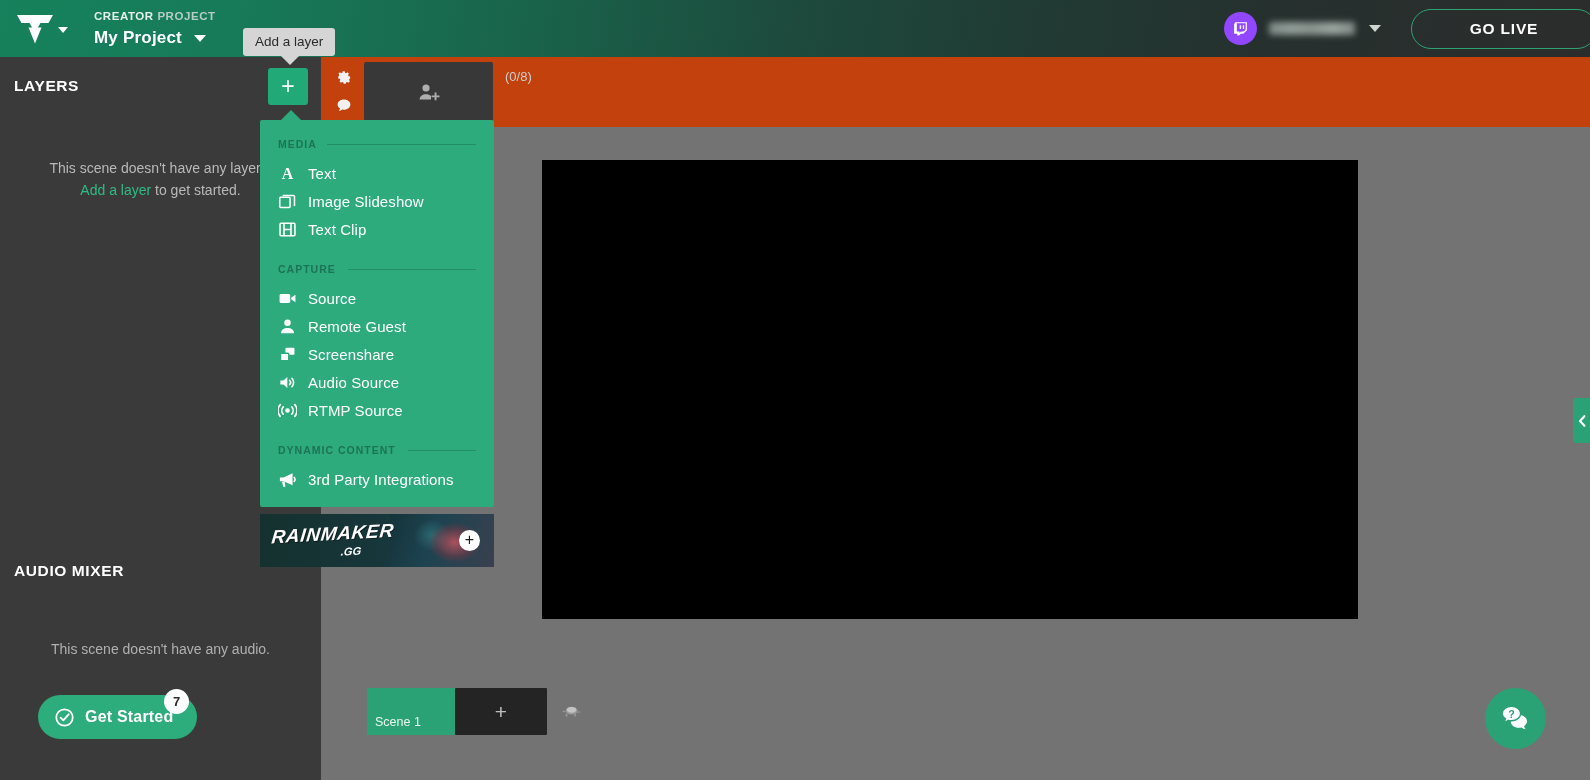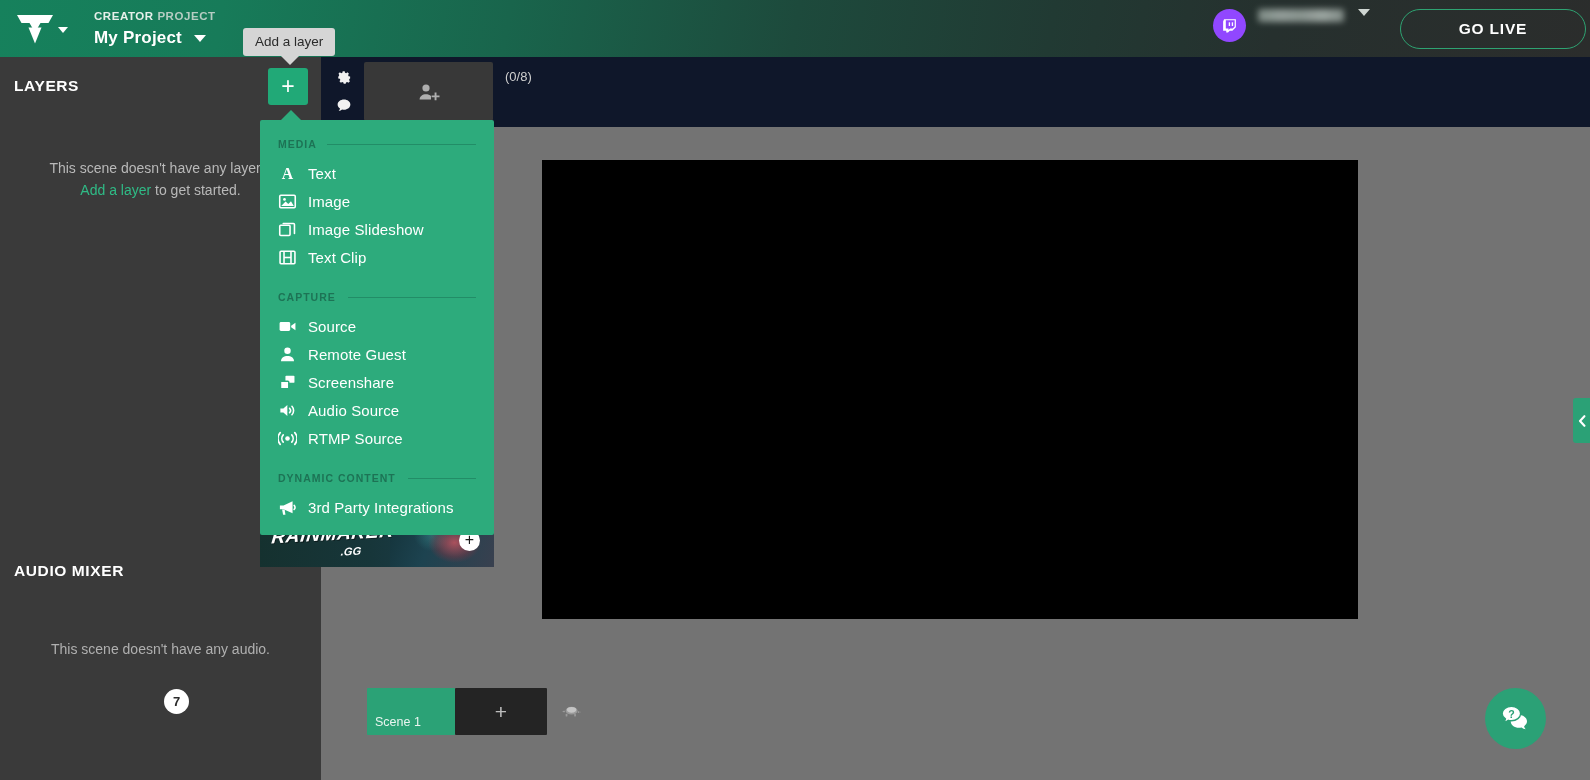--- a/index.html
+++ b/index.html
@@ -38,21 +38,21 @@
   .proj-name-row { display: flex; align-items: center; cursor: pointer; }
   .proj-name {
     font-size: 17px; font-weight: bold; color: #ffffff; letter-spacing: .2px;
   }
   .proj-caret {
     width: 0; height: 0; margin-left: 12px; margin-top: 3px;
     border-left: 6px solid transparent; border-right: 6px solid transparent;
     border-top: 7px solid #ffffff;
   }
   .header-right {
-    margin-left: auto; display: flex; margin-right: 16px;
+    margin-left: auto; display: flex; align-items: center; margin-right: 5px;
   }
   .twitch-avatar {
     width: 33px; height: 33px; border-radius: 50%;
     background: #9147ff; display: flex; align-items: center; justify-content: center;
   }
   .acct-name {
     margin-left: 12px; width: 86px; height: 13px; border-radius: 2px;
     background: linear-gradient(90deg,#8d9a94,#a5b0ab,#9aa5a0,#b0bab5,#8f9a95);
     filter: blur(3px); opacity: .85;
   }
@@ -123,21 +123,21 @@
     position: absolute; left: 268px; top: 68px; z-index: 50;
     width: 40px; height: 37px; border-radius: 3px;
     background: #21a977; border: none; cursor: pointer;
     display: flex; align-items: center; justify-content: center;
   }
   #add-layer-btn .plus { color: #fff; font-size: 23px; line-height: 1; font-weight: 300; }
 
   
   #toolstrip {
     position: absolute; left: 321px; top: 57px; width: 1269px; height: 70px;
-    background: #0f172a;
+    background: #c2410c;
   }
   #tool-icons {
     position: absolute; left: 5px; top: 9px; width: 36px;
     display: flex; flex-direction: column; align-items: center; gap: 6px;
   }
   .tool-ico { width: 22px; height: 22px; display:flex; align-items:center; justify-content:center; cursor: pointer; }
   #invite-box {
     position: absolute; left: 43px; top: 5px; width: 129px; height: 59px;
     background: #383838; border-radius: 2px; cursor: pointer;
     display: flex; align-items: center; justify-content: center;
@@ -302,20 +302,27 @@
     <div class="panel-title" id="layers-title">LAYERS</div>
 
     <div id="layers-empty">
       <div>This scene doesn't have any layers.</div>
       <div><span class="link">Add a layer</span><span> to get started.</span></div>
     </div>
 
     <div class="panel-title" id="mixer-title">AUDIO MIXER</div>
     <div id="mixer-empty">This scene doesn't have any audio.</div>
 
+    <button id="get-started">
+      <svg width="21" height="21" viewBox="0 0 24 24">
+        <circle cx="12" cy="12" r="9.4" fill="none" stroke="#ffffff" stroke-width="2"></circle>
+        <path d="M7.5 12.2 L10.6 15.2 L16.8 8.4" fill="none" stroke="#ffffff" stroke-width="2.2" stroke-linecap="round" stroke-linejoin="round"></path>
+      </svg>
+      <span class="gs-label">Get Started</span>
+    </button>
     <div id="gs-badge">7</div>
   </div>
 
   <div id="toolstrip">
     <div id="tool-icons">
       <div class="tool-ico">
         <svg width="15" height="15" viewBox="0 0 24 24">
           <path fill="#f1f1f1" d="M12 8.1a3.9 3.9 0 100 7.8 3.9 3.9 0 000-7.8zm0 6a2.1 2.1 0 110-4.2 2.1 2.1 0 010 4.2z"></path>
           <path fill="#f1f1f1" d="M21 13.6v-3.2l-2.5-.5a6.9 6.9 0 00-.8-1.9l1.4-2.1-2.3-2.3-2.1 1.4a6.9 6.9 0 00-1.9-.8L12.3 2h-3.2l-.5 2.2a6.9 6.9 0 00-1.9.8L4.6 3.6 2.3 5.9l1.4 2.1a6.9 6.9 0 00-.8 1.9L2 10.4v3.2l2.5.5c.2.7.5 1.3.8 1.9l-1.4 2.1 2.3 2.3 2.1-1.4c.6.3 1.2.6 1.9.8l.5 2.2h3.2l.5-2.2c.7-.2 1.3-.5 1.9-.8l2.1 1.4 2.3-2.3-1.4-2.1c.3-.6.6-1.2.8-1.9z"></path>
         </svg>
@@ -347,30 +354,20 @@
         <span class="sec-label">MEDIA</span>
         <span class="sec-rule"></span>
       </div>
       <div class="menu-item">
         <span class="mi-ico">
           <svg width="19" height="19" viewBox="0 0 24 24">
             <text x="12" y="19" font-family="Liberation Serif, serif" font-size="20" font-weight="bold" fill="#ffffff" text-anchor="middle">A</text>
           </svg>
         </span>
         <span class="mi-label">Text</span>
-      </div>
-      <div class="menu-item">
-        <span class="mi-ico">
-          <svg width="19" height="19" viewBox="0 0 24 24">
-            <rect x="2.2" y="4.2" width="19.6" height="15.6" rx="1.4" fill="none" stroke="#ffffff" stroke-width="2"></rect>
-            <circle cx="8.2" cy="9.4" r="1.7" fill="#ffffff"></circle>
-            <path d="M4 17.6 L9.6 12 L13 15.2 L16.4 11.8 L20 17.6 Z" fill="#ffffff"></path>
-          </svg>
-        </span>
-        <span class="mi-label">Image</span>
       </div>
       <div class="menu-item">
         <span class="mi-ico">
           <svg width="19" height="19" viewBox="0 0 24 24">
             <rect x="2.2" y="6.6" width="13" height="13" rx="1.2" fill="none" stroke="#ffffff" stroke-width="2"></rect>
             <path d="M6.6 4.4 H19.6 a1.2 1.2 0 011.2 1.2 V17" fill="none" stroke="#ffffff" stroke-width="2" stroke-linecap="round"></path>
           </svg>
         </span>
         <span class="mi-label">Image Slideshow</span>
       </div>

